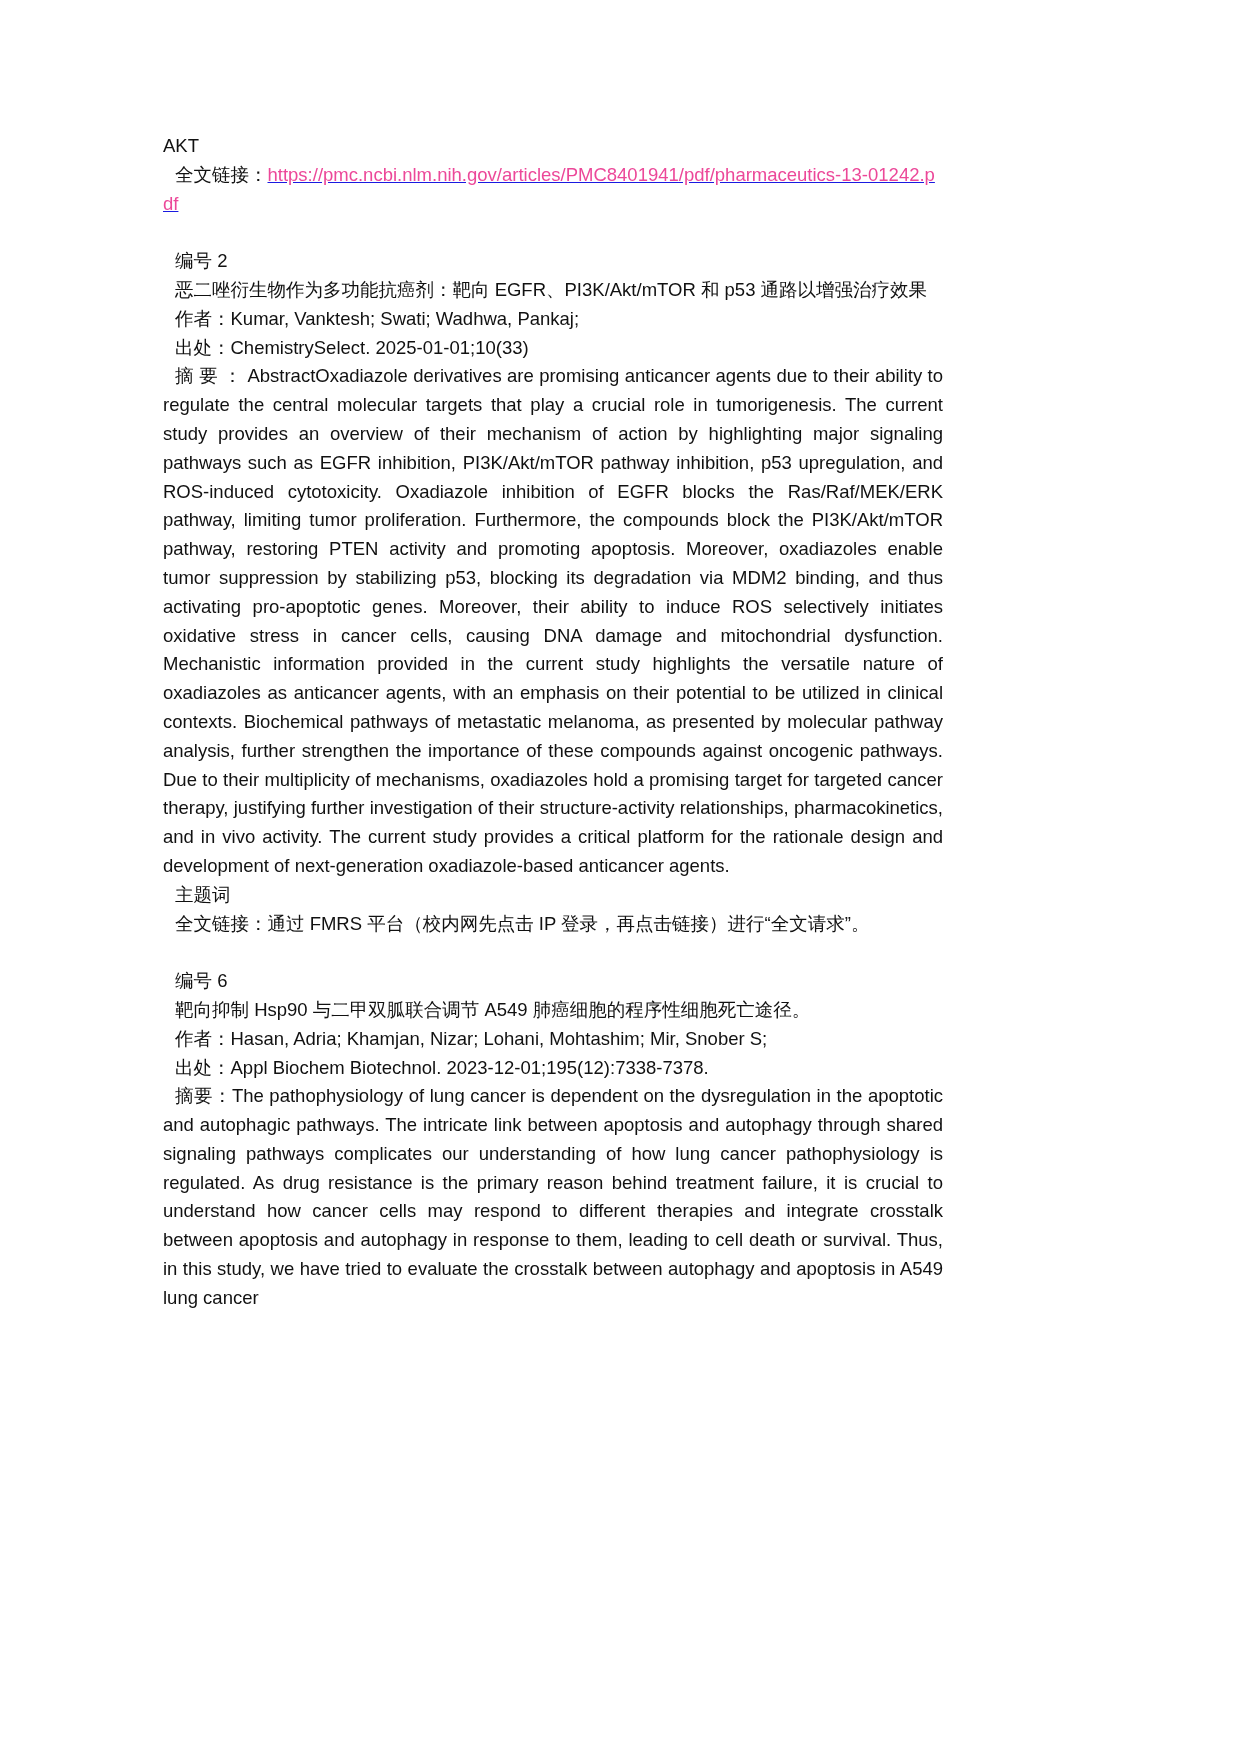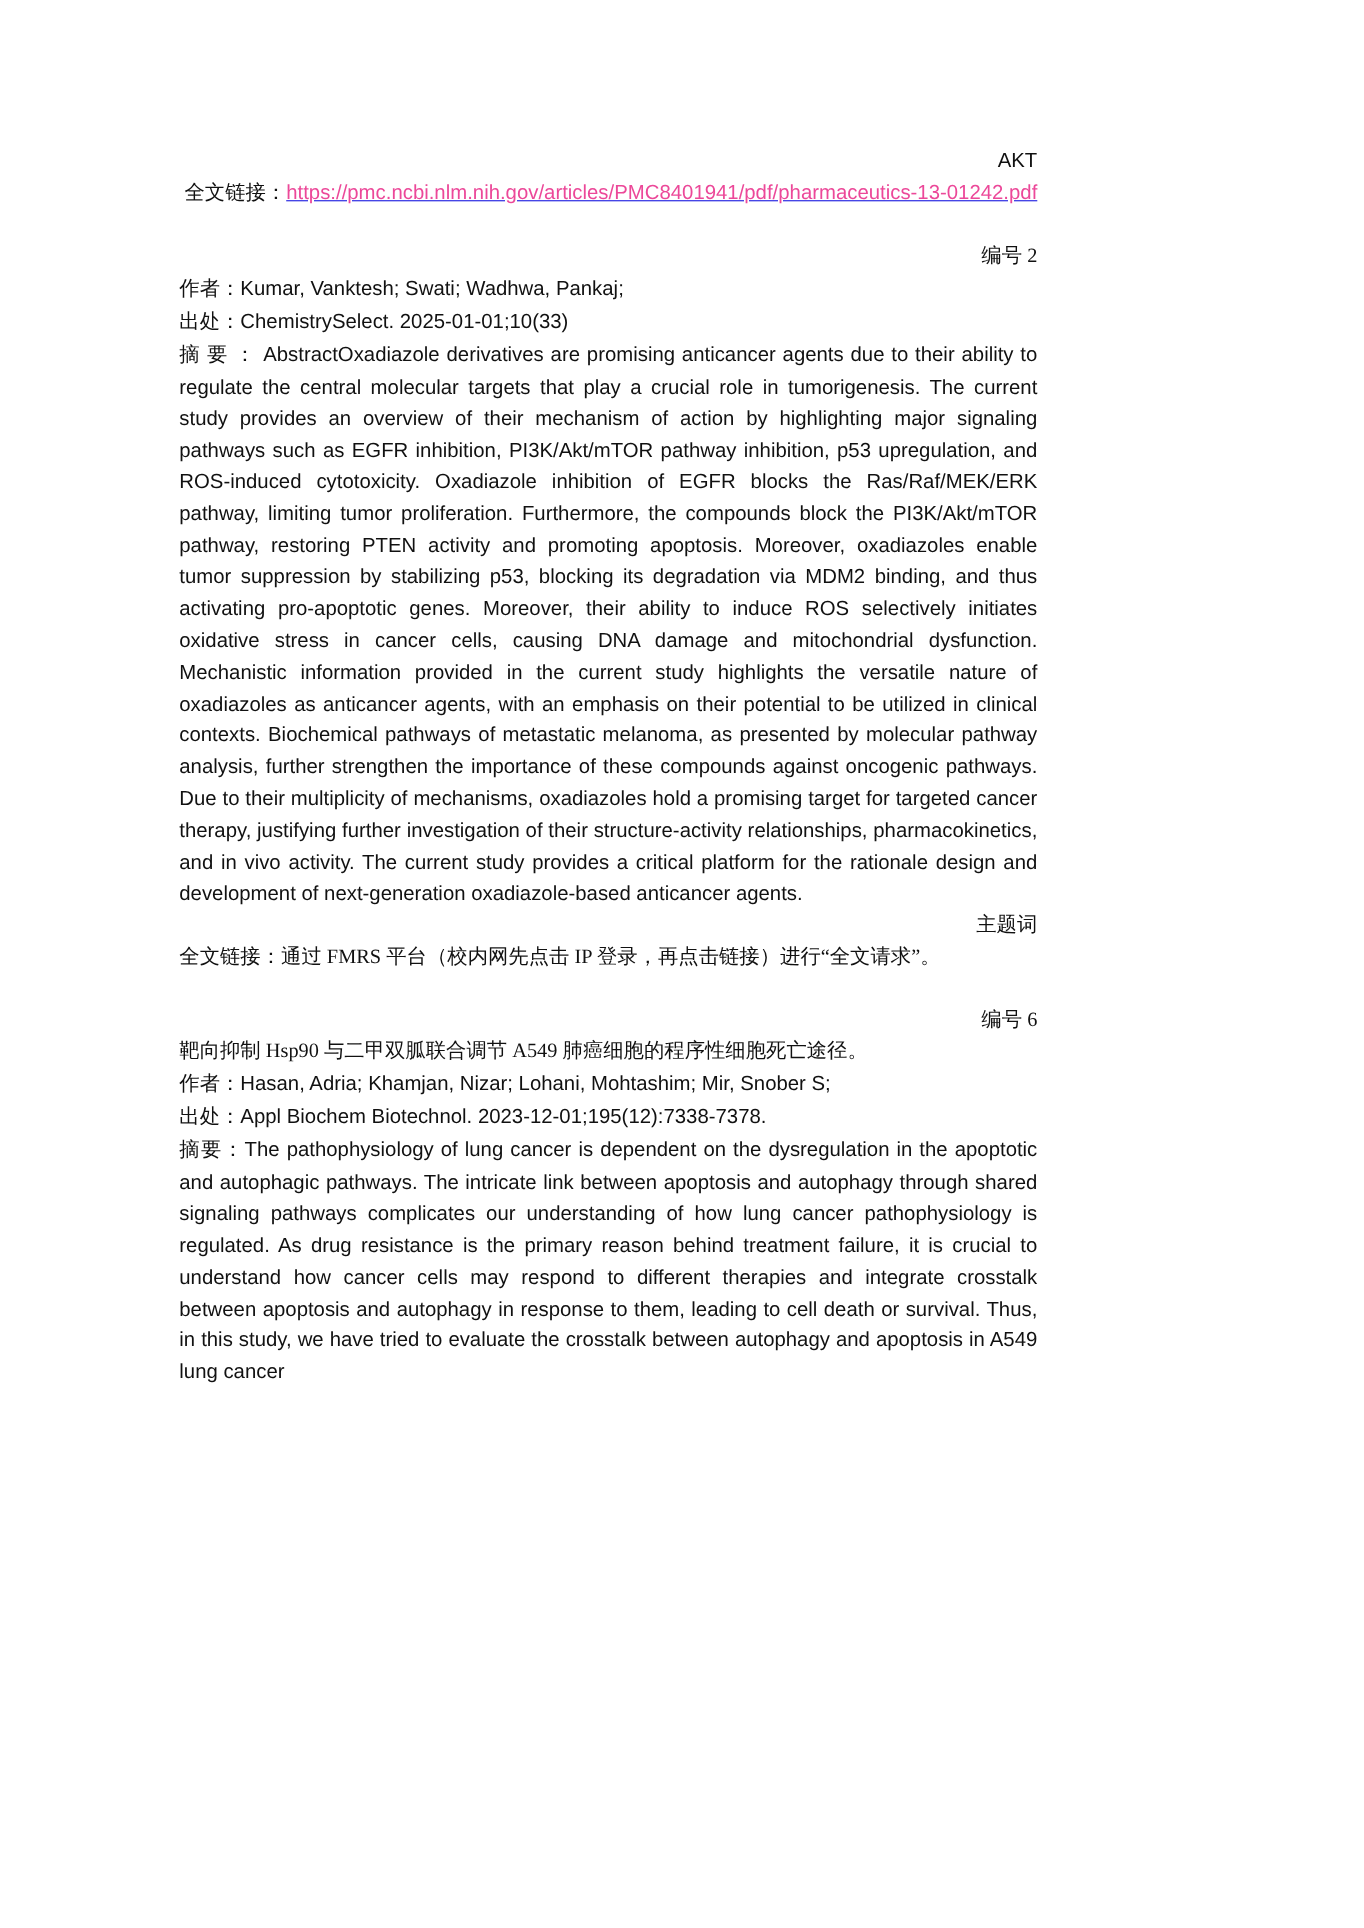--- a/index.html
+++ b/index.html
@@ -22,21 +22,21 @@
   .content {
     position: absolute;
     left: 163px;
     top: 132px;
     width: 780px;
   }
   .line {
     font-size: 18.5px;
     line-height: 28.8px;
     color: #111111;
-    text-align: right;
+    text-align: left;
     white-space: pre-wrap;
   }
   .para {
     font-size: 18.5px;
     line-height: 28.8px;
     color: #111111;
     text-align: justify;
     text-justify: inter-word;
     text-align-last: left;
     margin: 0;
@@ -45,39 +45,41 @@
     height: 28.8px;
   }
   .link {
     color: #ec4899;
     text-decoration: underline;
     text-decoration-color: #1a1ae0;
     word-break: break-all;
     cursor: pointer;
   }
   .cjk {
-    font-family: Liberation Serif, serif;
+    font-family: Liberation Sans, sans-serif;
+    margin-left: 12px;
   }
   .entry {
     margin: 0;
   }
 </style>
 </head>
 <body>
 
 <div class="page">
   <div class="content">
 
     <div class="line">AKT</div>
     <div class="line"><span class="cjk">全文链接：</span><span class="link">https://pmc.ncbi.nlm.nih.gov/articles/PMC8401941/pdf/pharmaceutics-13-01242.pdf</span></div>
 
     <div class="spacer"></div>
 
     <div class="entry">
       <div class="line cjk">编号 2</div>
+      <p class="para cjk">恶二唑衍生物作为多功能抗癌剂：靶向 EGFR、PI3K/Akt/mTOR 和 p53 通路以增强治疗效果</p>
       <p class="para"><span class="cjk">作者：</span><span>Kumar, Vanktesh; Swati; Wadhwa, Pankaj;</span></p>
       <p class="para"><span class="cjk">出处：</span><span>ChemistrySelect. 2025-01-01;10(33)</span></p>
       <p class="para"><span class="cjk">摘 要 ：</span> <span>AbstractOxadiazole derivatives are promising anticancer agents due to their ability to regulate the central molecular targets that play a crucial role in tumorigenesis. The current study provides an overview of their mechanism of action by highlighting major signaling pathways such as EGFR inhibition, PI3K/Akt/mTOR pathway inhibition, p53 upregulation, and ROS-induced cytotoxicity. Oxadiazole inhibition of EGFR blocks the Ras/Raf/MEK/ERK pathway, limiting tumor proliferation. Furthermore, the compounds block the PI3K/Akt/mTOR pathway, restoring PTEN activity and promoting apoptosis. Moreover, oxadiazoles enable tumor suppression by stabilizing p53, blocking its degradation via MDM2 binding, and thus activating pro-apoptotic genes. Moreover, their ability to induce ROS selectively initiates oxidative stress in cancer cells, causing DNA damage and mitochondrial dysfunction. Mechanistic information provided in the current study highlights the versatile nature of oxadiazoles as anticancer agents, with an emphasis on their potential to be utilized in clinical contexts. Biochemical pathways of metastatic melanoma, as presented by molecular pathway analysis, further strengthen the importance of these compounds against oncogenic pathways. Due to their multiplicity of mechanisms, oxadiazoles hold a promising target for targeted cancer therapy, justifying further investigation of their structure-activity relationships, pharmacokinetics, and in vivo activity. The current study provides a critical platform for the rationale design and development of next-generation oxadiazole-based anticancer agents.</span></p>
       <div class="line cjk">主题词</div>
       <p class="para cjk"><span>全文链接：</span><span>通过 FMRS 平台（校内网先点击 IP 登录，再点击链接）进行“全文请求”。</span></p>
     </div>
 
     <div class="spacer"></div>
 
     <div class="entry">

